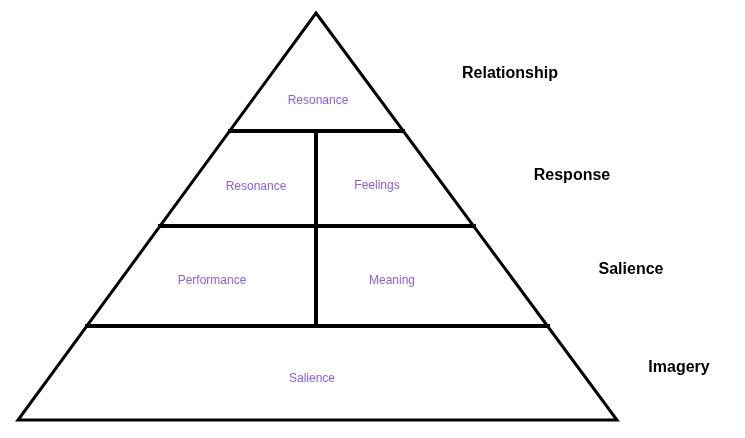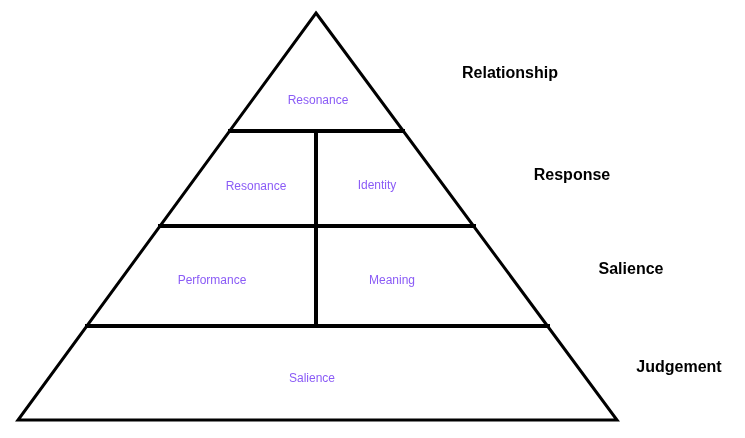--- a/index.html
+++ b/index.html
@@ -50,25 +50,25 @@
     <line x1="228" y1="131" x2="405" y2="131" stroke="#000000" stroke-width="4"></line>
     <line x1="158" y1="226" x2="476" y2="226" stroke="#000000" stroke-width="4"></line>
     <line x1="85" y1="326" x2="550" y2="326" stroke="#000000" stroke-width="4"></line>
 
     <line x1="316" y1="131" x2="316" y2="326" stroke="#000000" stroke-width="4"></line>
   </svg>
 
   <div class="cell-label" style="left:318px; top:100px">Resonance</div>
 
   <div class="cell-label" style="left:256px; top:186px">Resonance</div>
-  <div class="cell-label" style="left:377px; top:185px">Identity</div>
+  <div class="cell-label" style="left:377px; top:185px">Feelings</div>
 
   <div class="cell-label" style="left:212px; top:280px">Performance</div>
   <div class="cell-label" style="left:392px; top:280px">Meaning</div>
 
   <div class="cell-label" style="left:312px; top:378px">Salience</div>
 
   <div class="stage-label" style="left:510px; top:73px">Relationship</div>
   <div class="stage-label" style="left:572px; top:175px">Response</div>
   <div class="stage-label" style="left:631px; top:269px">Salience</div>
-  <div class="stage-label" style="left:679px; top:367px">Judgement</div>
+  <div class="stage-label" style="left:679px; top:367px">Imagery</div>
 
 </div>
 
 </body></html>

